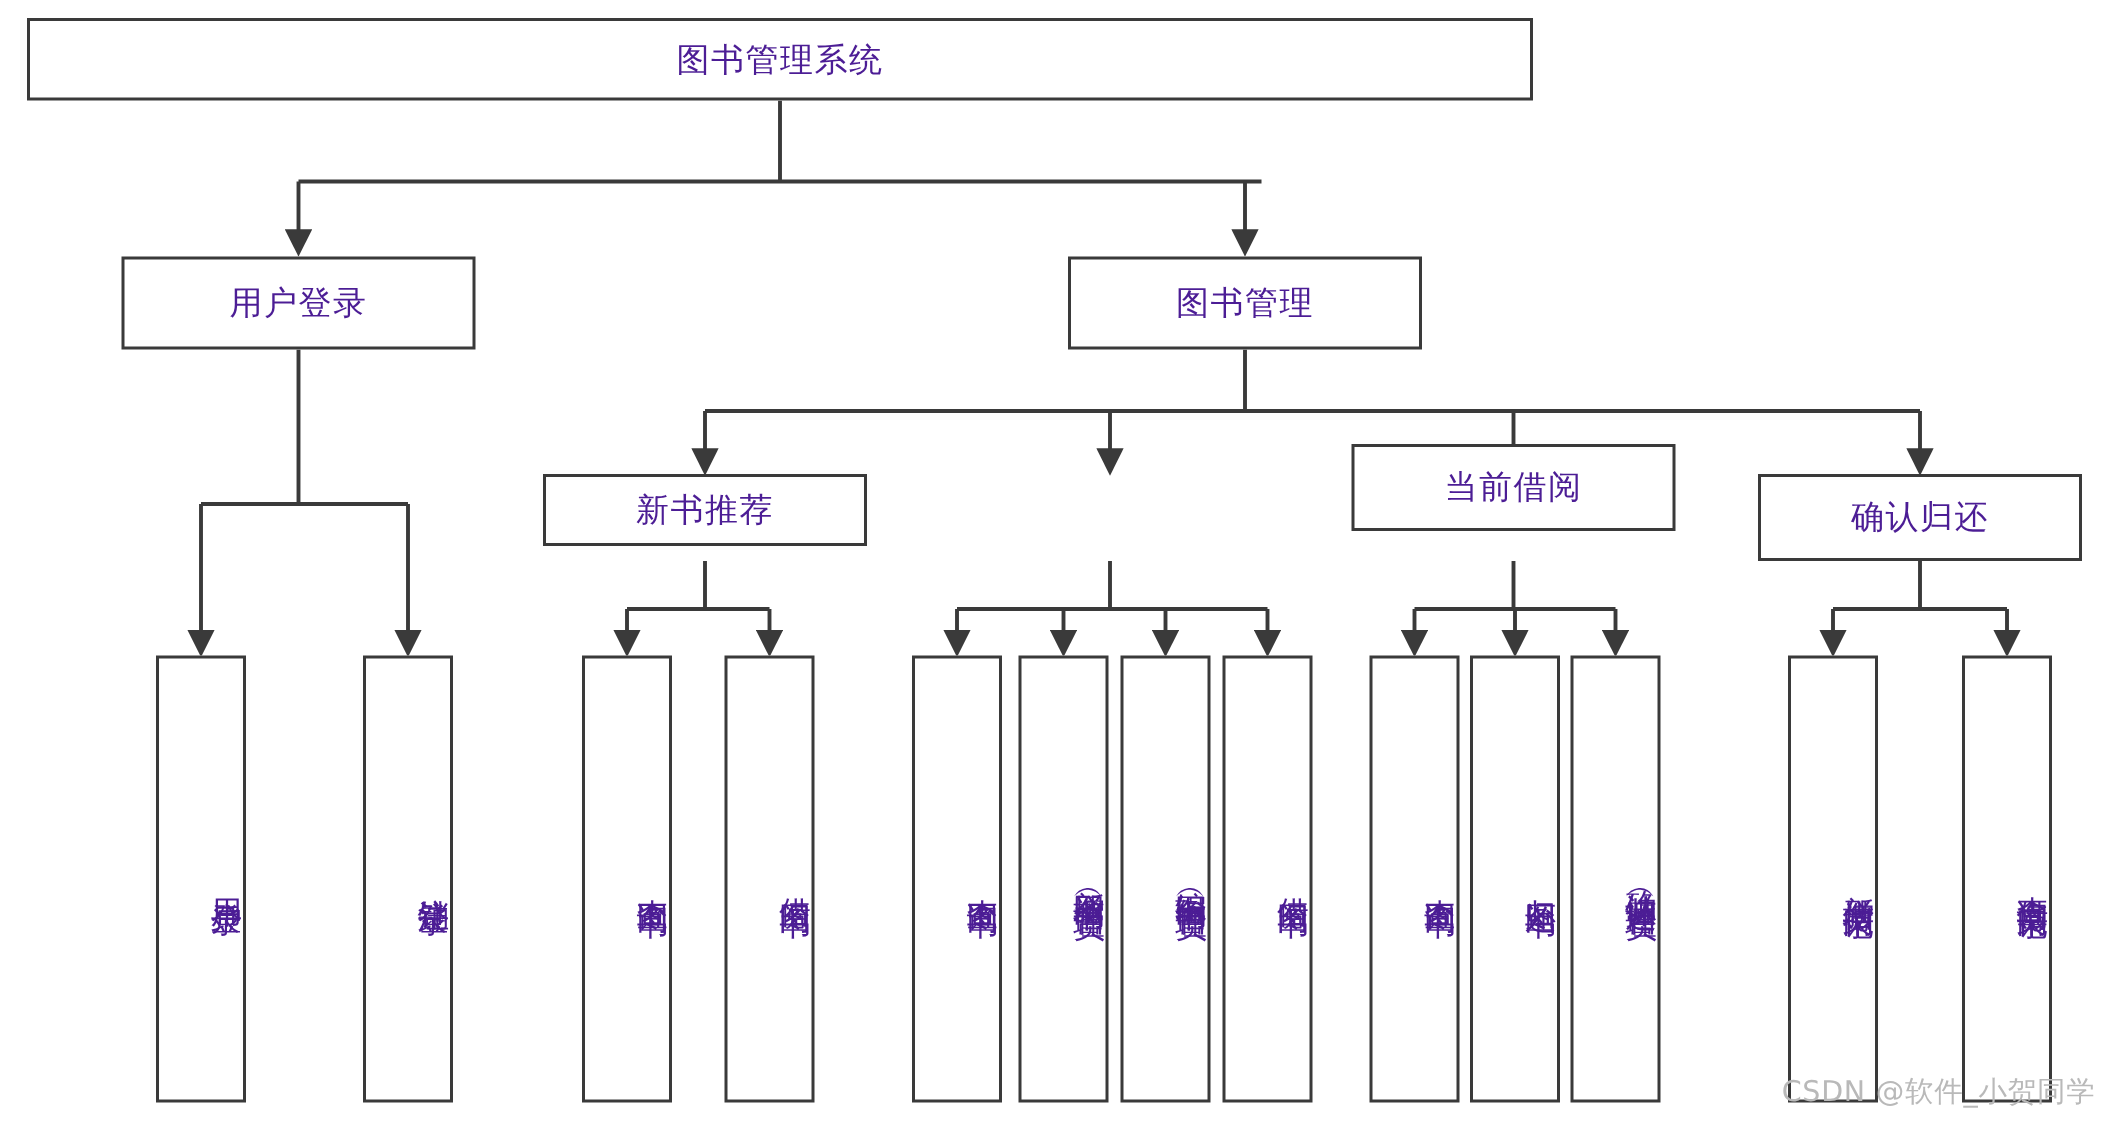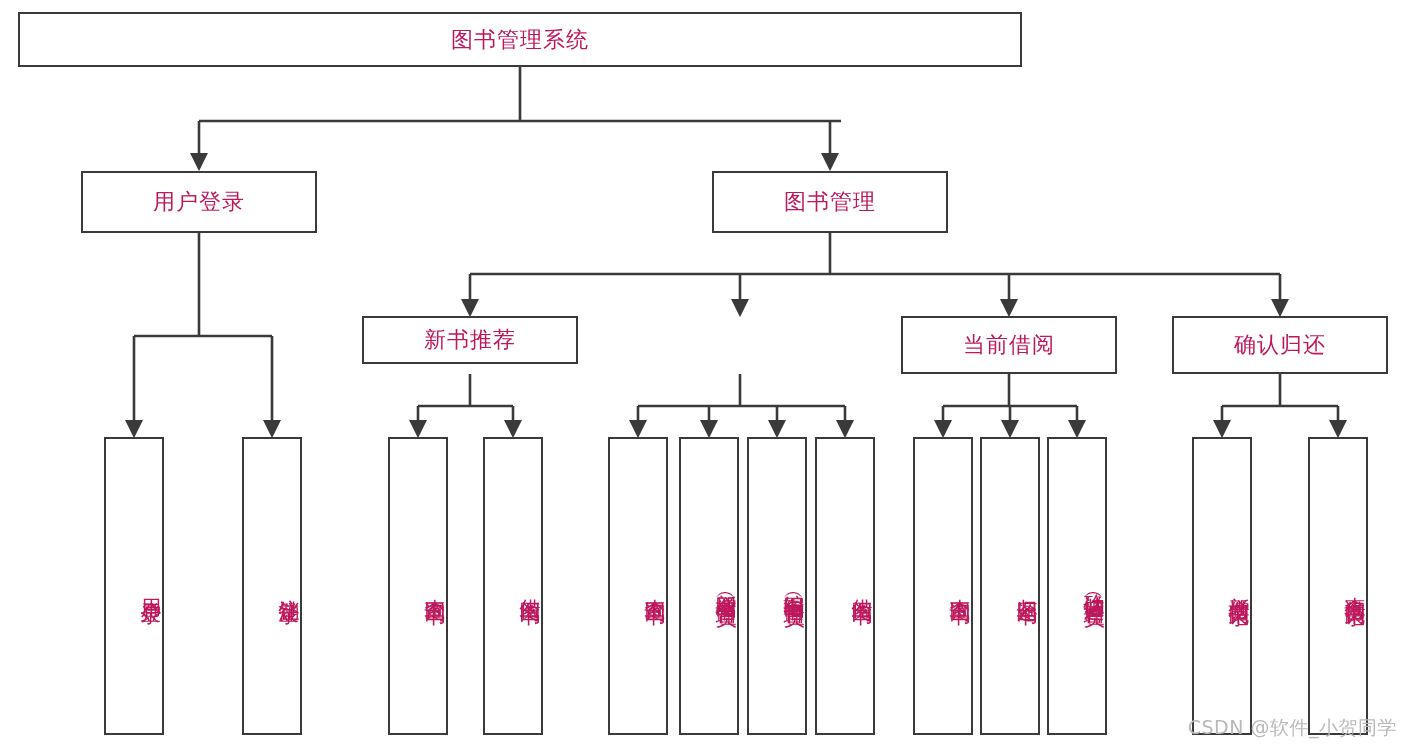--- a/index.html
+++ b/index.html
@@ -26,21 +26,21 @@
     pointer-events: none;
   }
   .node {
     position: absolute;
     box-sizing: border-box;
     background: #ffffff;
     border: 2.5px solid #3a3a3a;
     display: flex;
     align-items: center;
     justify-content: center;
-    color: #be185d;
+    color: #4c1d95;
   }
   .node.horiz {
     font-size: 22px;
     letter-spacing: 1px;
   }
   .node.vert {
     writing-mode: vertical-rl;
     text-orientation: upright;
     font-size: 21px;
     letter-spacing: 2px;
@@ -128,21 +128,21 @@
   <div class="node horiz" style="left: 81px; top: 171px; width: 236px; height: 62px;">
     <span class="node-label">用户登录</span>
   </div>
   <div class="node horiz" style="left: 712px; top: 171px; width: 236px; height: 62px;">
     <span class="node-label">图书管理</span>
   </div>
 
   <div class="node horiz" style="left: 362px; top: 316px; width: 216px; height: 48px;">
     <span class="node-label">新书推荐</span>
   </div>
-  <div class="node horiz" style="left: 901px; top: 316px; width: 216px; height: 58px;">
+  <div class="node horiz" style="left: 901px; top: 296px; width: 216px; height: 58px;">
     <span class="node-label">当前借阅</span>
   </div>
   <div class="node horiz" style="left: 1172px; top: 316px; width: 216px; height: 58px;">
     <span class="node-label">确认归还</span>
   </div>
 
   <div class="node vert" style="left: 104px; top: 437px; width: 60px; height: 298px;">
     <span class="node-label">用户登录</span>
   </div>
   <div class="node vert" style="left: 242px; top: 437px; width: 60px; height: 298px;">

